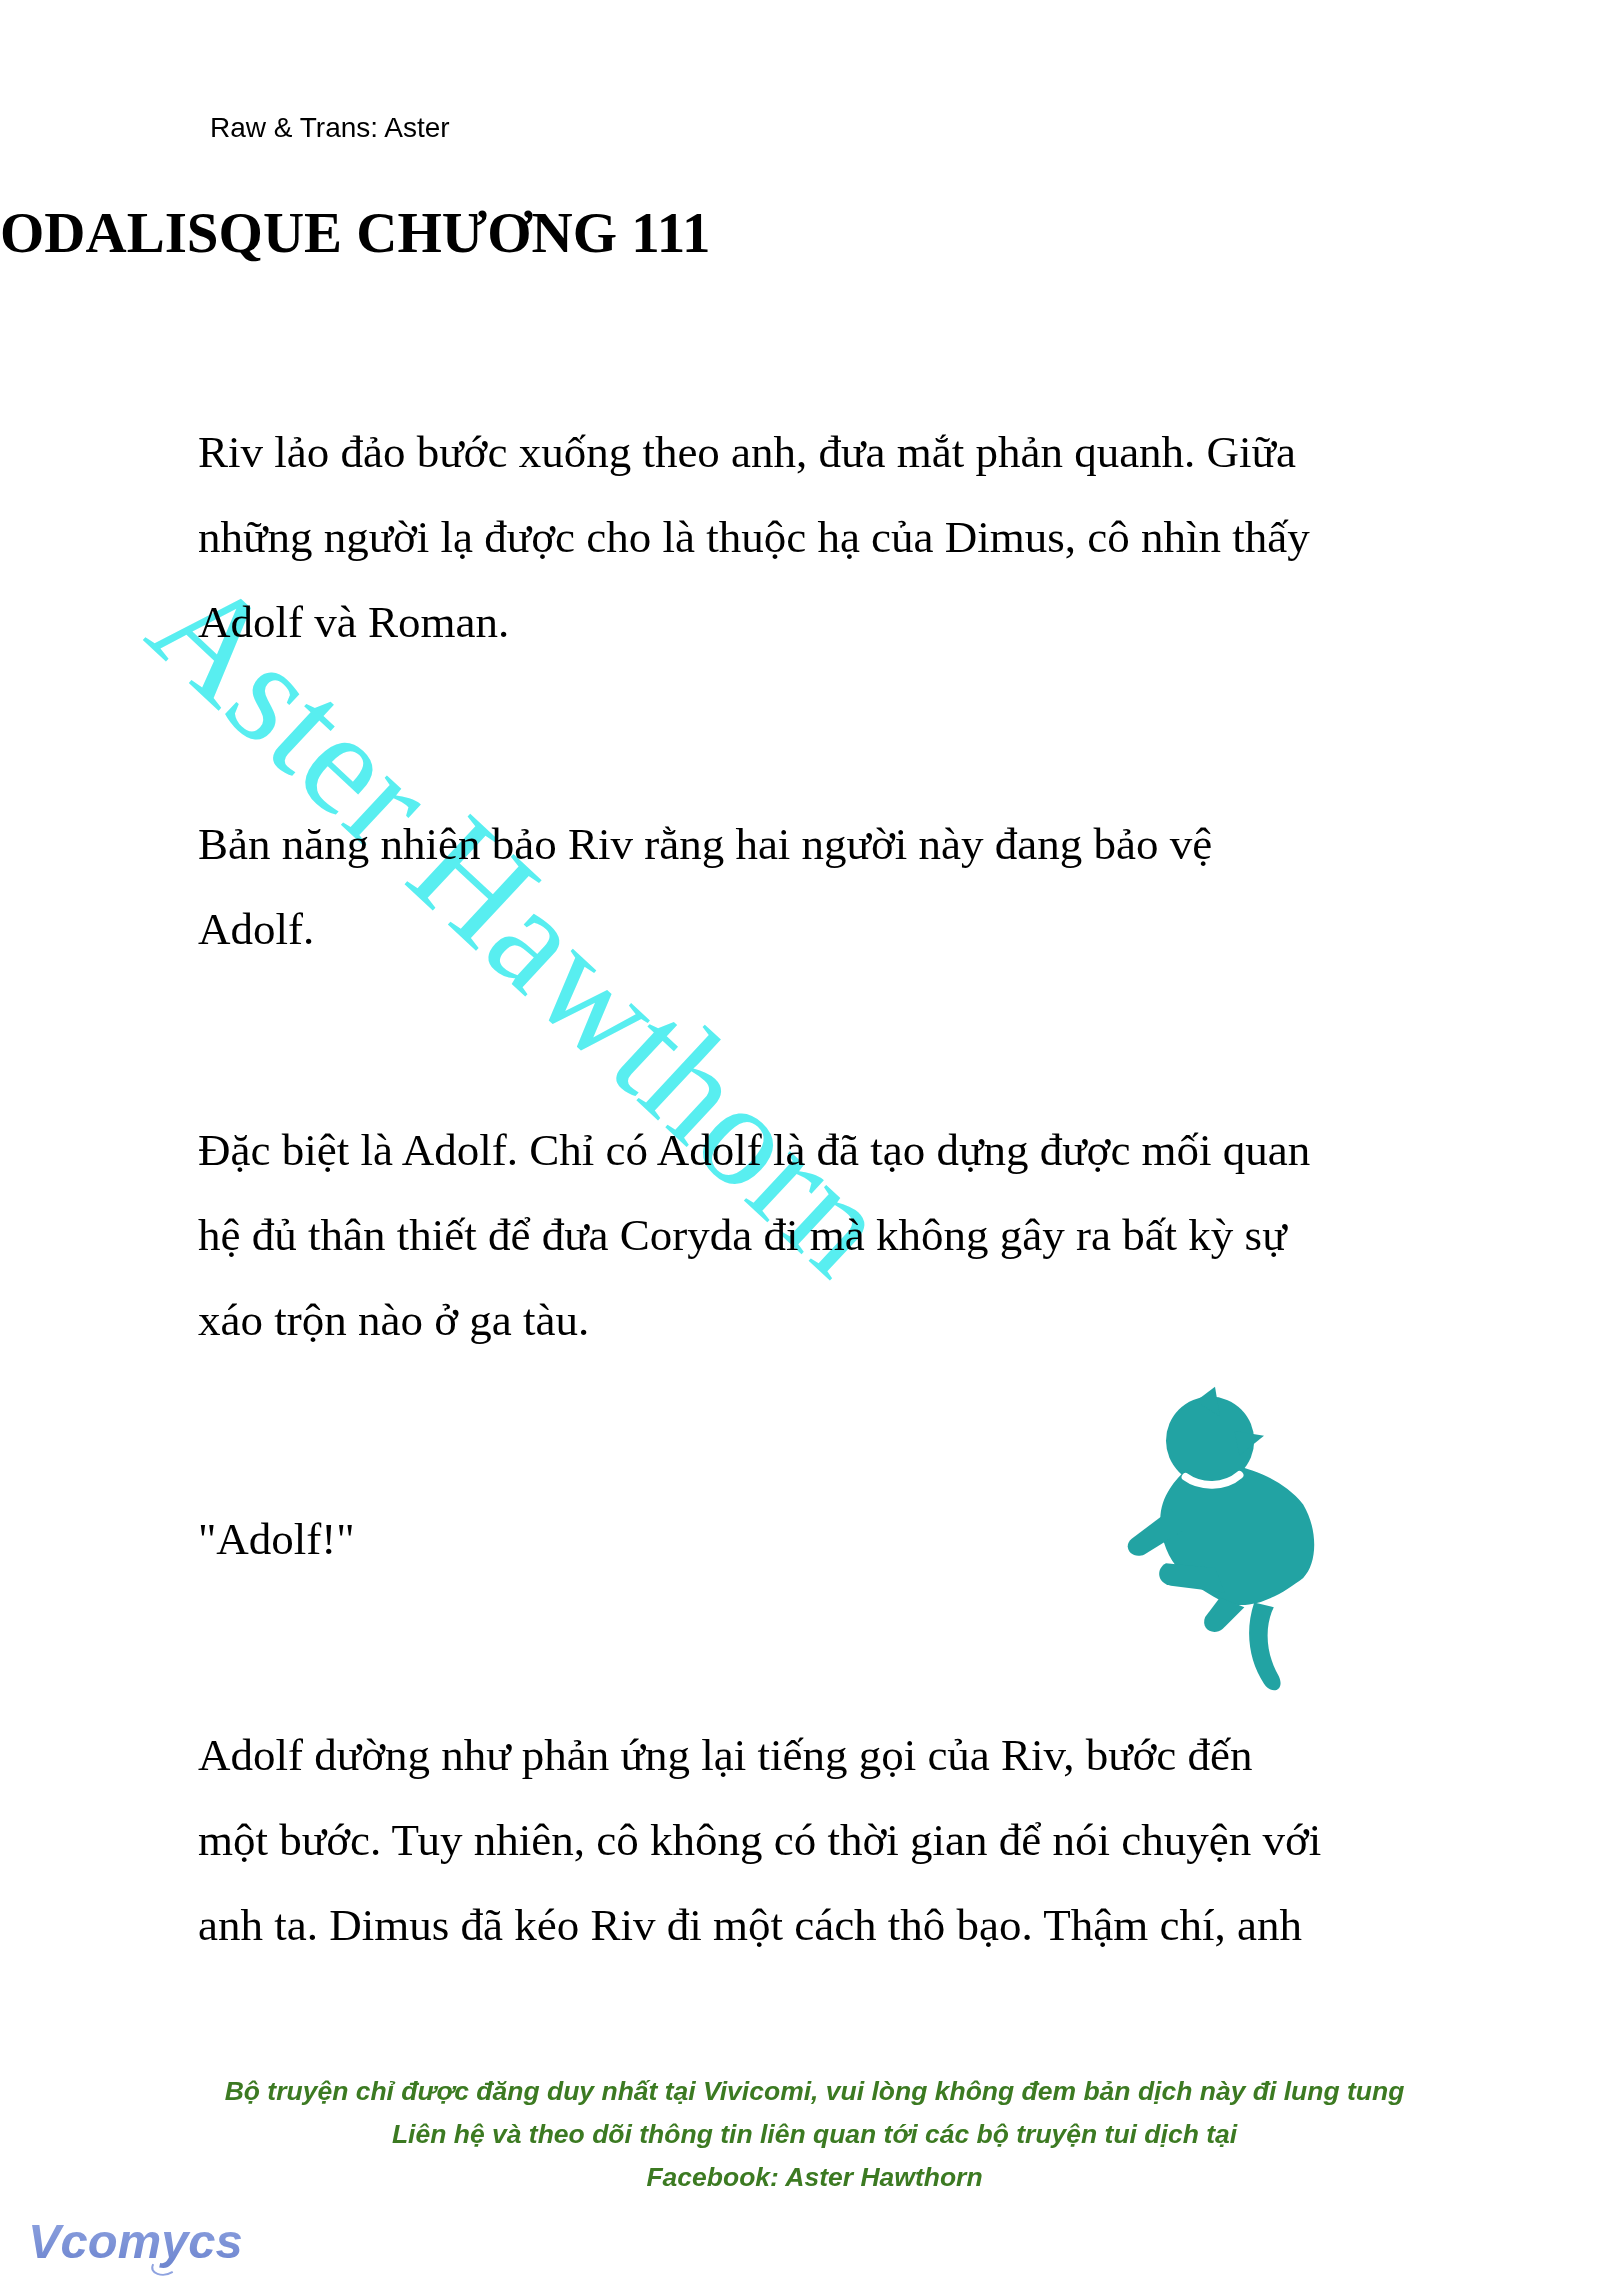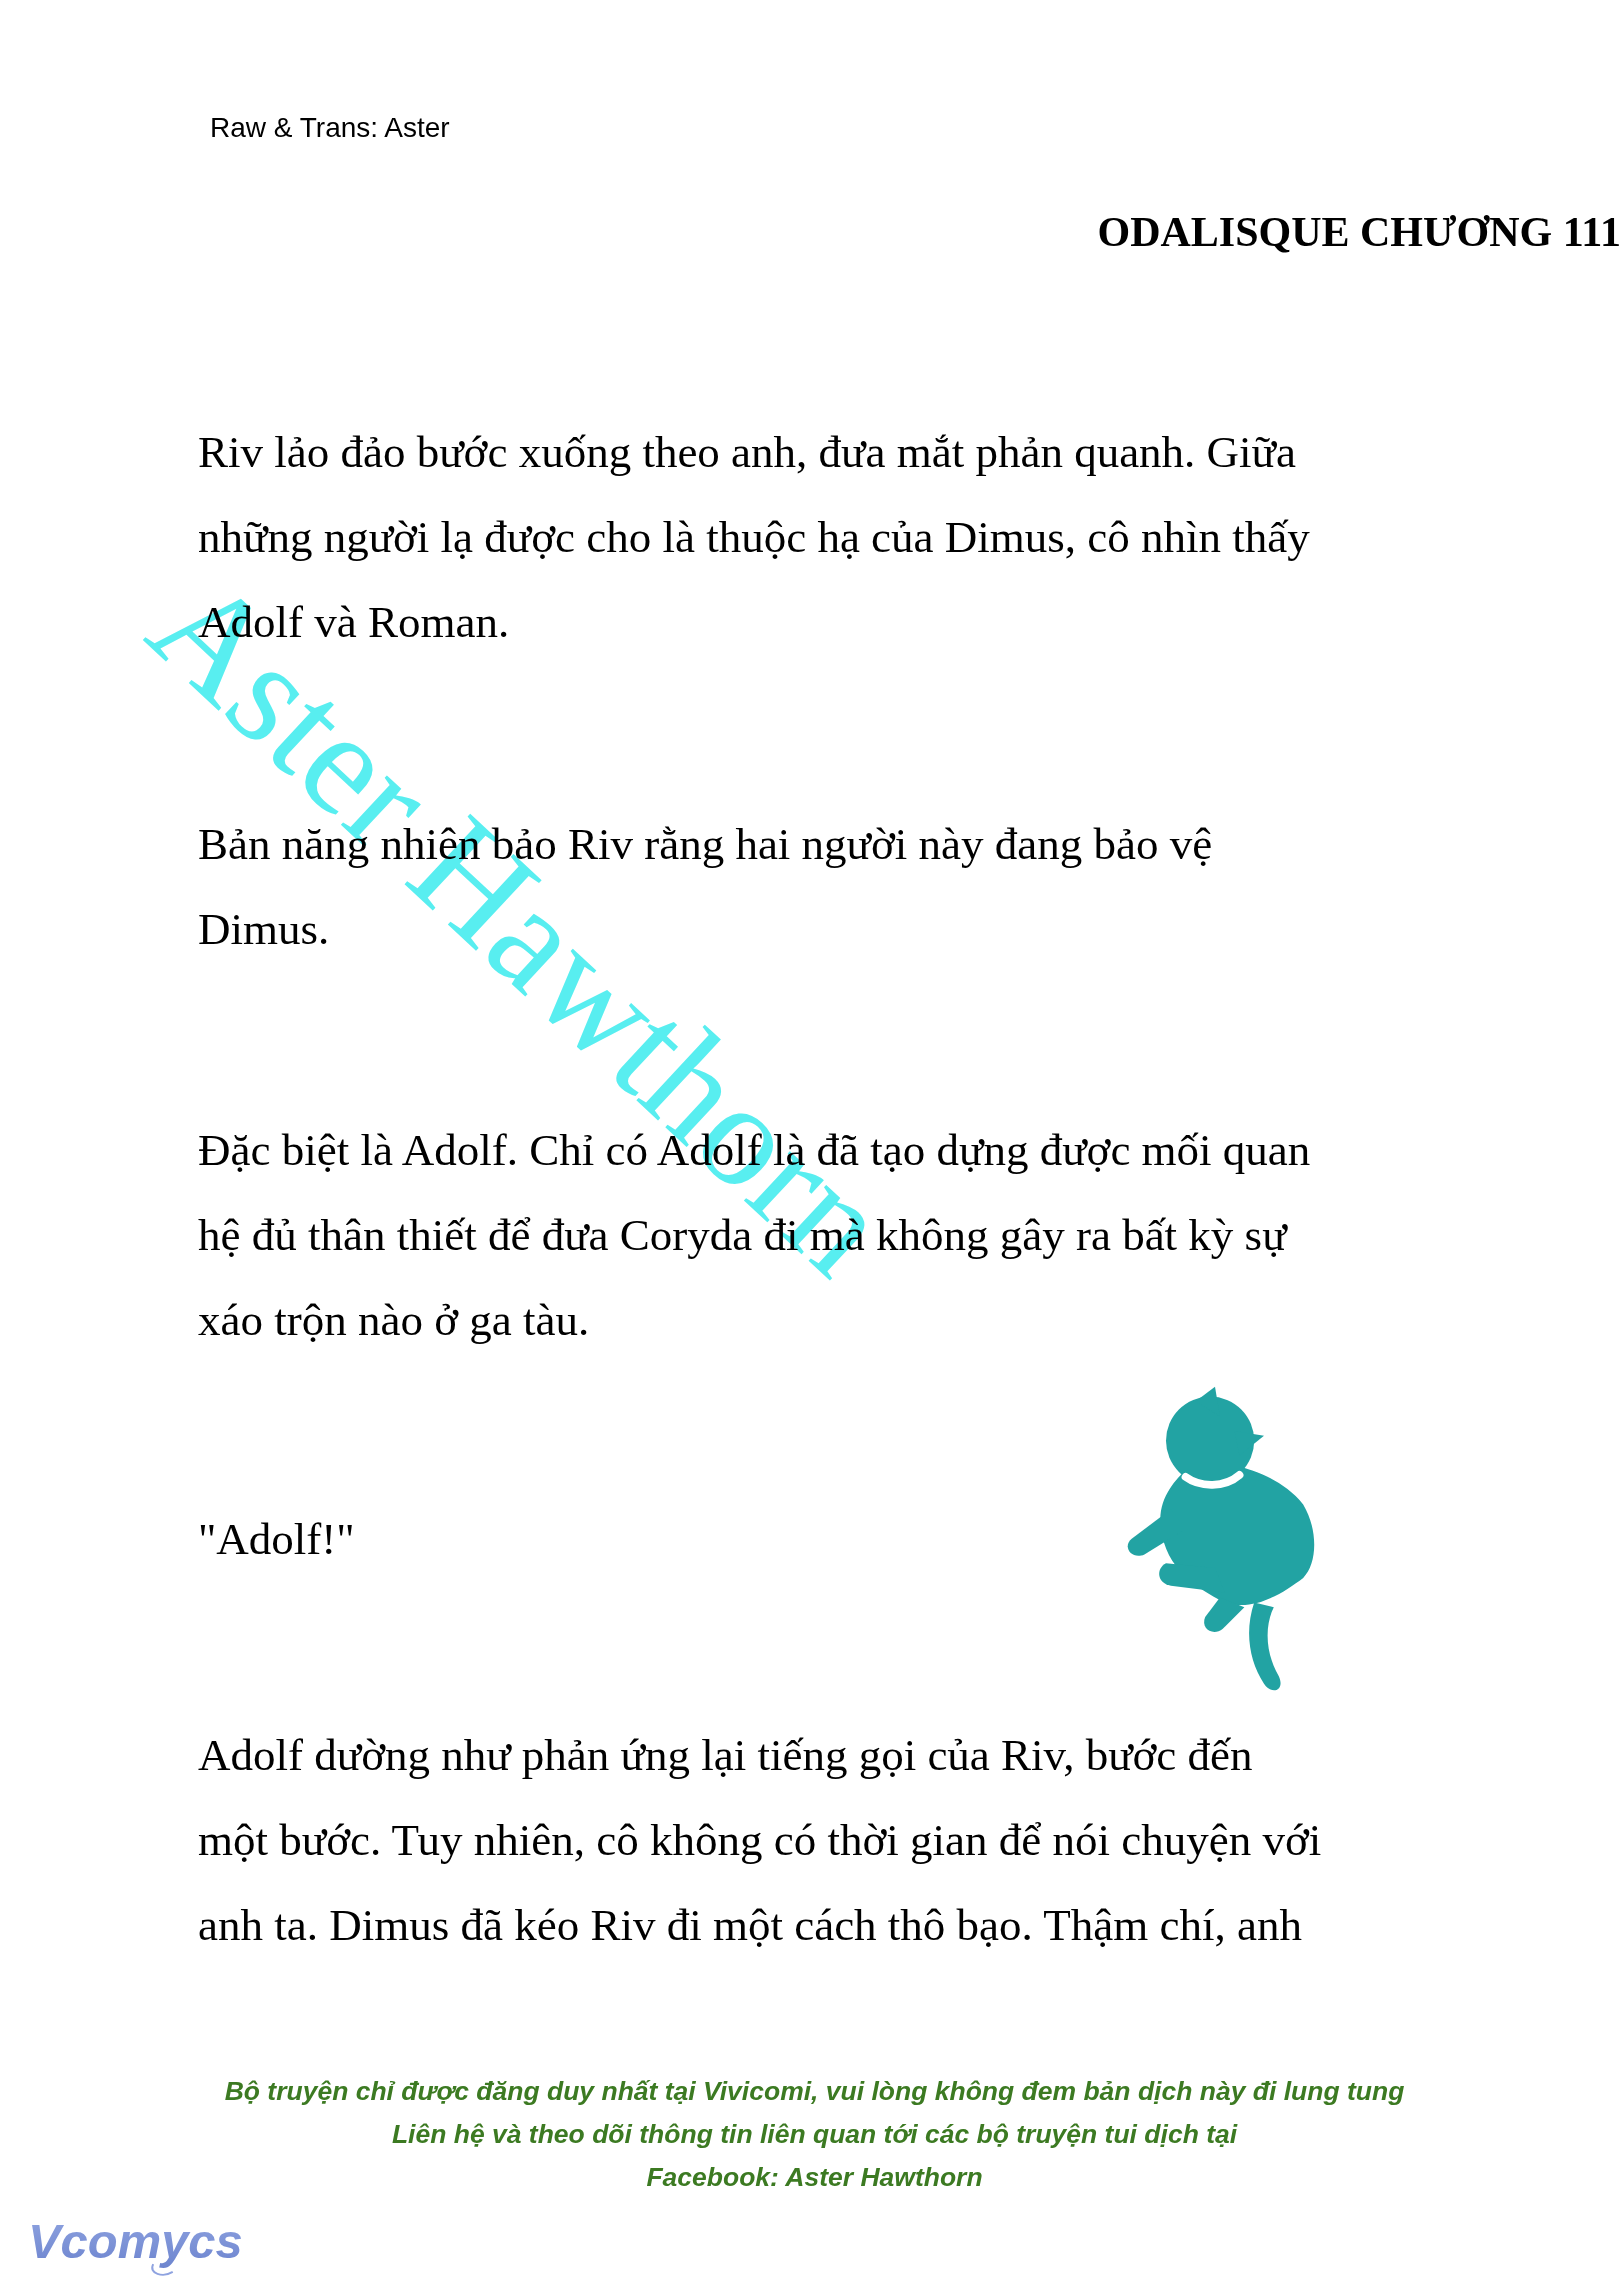--- a/index.html
+++ b/index.html
@@ -28,24 +28,24 @@
       font-size: 28px;
       color: #000;
       line-height: 35px;
       margin: 12px;
     }
     .title {
       position: absolute;
       left: 0;
       width: 1621px;
       top: 196px;
-      text-align: right;
+      text-align: left;
       font-family: "Liberation Serif", serif;
       font-weight: bold;
-      font-size: 42px;
+      font-size: 57px;
       line-height: 73px;
       color: #000;
       margin: 0;
       letter-spacing: 0px;
     }
     .body-text {
       position: absolute;
       left: 198px;
       width: 1274px;
       font-family: "Liberation Serif", serif;
@@ -116,21 +116,21 @@
     <h1 class="title">ODALISQUE CHƯƠNG 111</h1>
 
     <p class="body-text" style="top:410px;">
       <span class="body-line">Riv lảo đảo bước xuống theo anh, đưa mắt phản quanh. Giữa</span>
       <span class="body-line">những người lạ được cho là thuộc hạ của Dimus, cô nhìn thấy</span>
       <span class="body-line">Adolf và Roman.</span>
     </p>
 
     <p class="body-text" style="top:802px;">
       <span class="body-line">Bản năng nhiên bảo Riv rằng hai người này đang bảo vệ</span>
-      <span class="body-line">Dimus.</span>
+      <span class="body-line">Adolf.</span>
     </p>
 
     <p class="body-text" style="top:1108px;">
       <span class="body-line">Đặc biệt là Adolf. Chỉ có Adolf là đã tạo dựng được mối quan</span>
       <span class="body-line">hệ đủ thân thiết để đưa Coryda đi mà không gây ra bất kỳ sự</span>
       <span class="body-line">xáo trộn nào ở ga tàu.</span>
     </p>
 
     <p class="body-text" style="top:1497px;">
       <span class="body-line">"Adolf!"</span>

